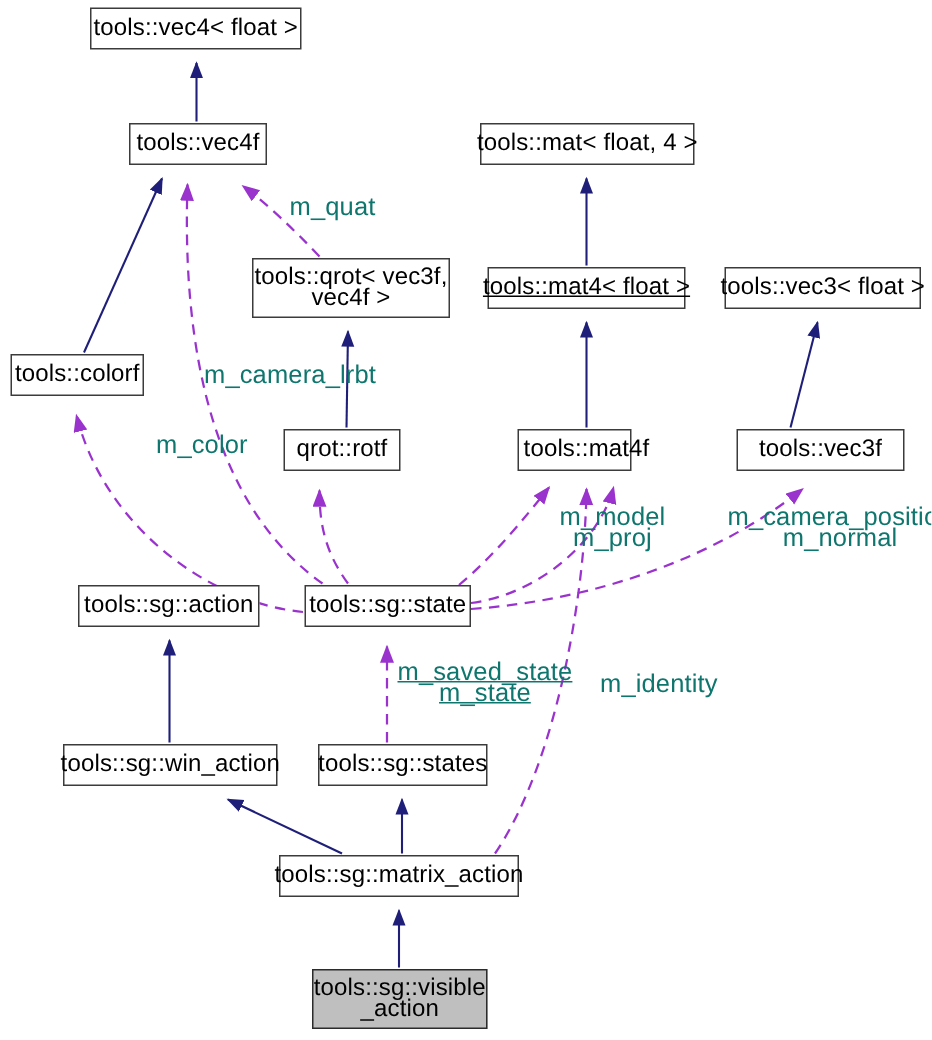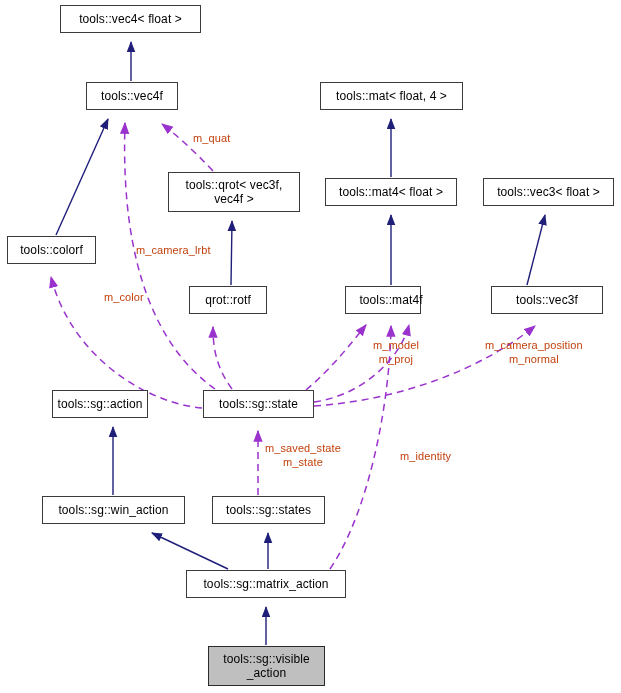--- a/index.html
+++ b/index.html
@@ -23,39 +23,39 @@
     top: 0;
     width: 621px;
     height: 693px;
   }
   .node {
     position: absolute;
     box-sizing: border-box;
     border: 1px solid #3b3b3b;
     background: #ffffff;
     color: #000000;
-    font-size: 12px;
+    font-size: 16px;
     line-height: 14px;
     display: flex;
     align-items: center;
     justify-content: center;
     text-align: center;
     white-space: pre;
     z-index: 5;
     letter-spacing: 0.1px;
   }
   .node.highlight {
     background: #bfbfbf;
     border-color: #2b2b2b;
   }
   .edge-label {
     position: absolute;
-    font-size: 11px;
+    font-size: 17px;
     line-height: 14px;
-    color: #c2410c;
+    color: #0f766e;
     white-space: pre;
     text-align: center;
     z-index: 4;
     letter-spacing: 0.1px;
   }
 </style>
 </head>
 <body>
 
 <div id="diagram">
@@ -117,33 +117,33 @@
 
   <div class="node" style="left:60px;  top:5px;   width:141px; height:28px;">tools::vec4&lt; float &gt;</div>
 
   <div class="node" style="left:86px;  top:82px;  width:92px;  height:28px;">tools::vec4f</div>
 
   <div class="node" style="left:320px; top:82px;  width:143px; height:28px;">tools::mat&lt; float, 4 &gt;</div>
 
   <div class="node" style="left:168px; top:172px; width:132px; height:40px;">tools::qrot&lt; vec3f,
 vec4f &gt;</div>
 
-  <div class="node" style="left:325px; top:178px; width:132px; height:28px;">tools::mat4&lt; float &gt;</div>
+  <div class="node" style="left:325px; top:178px; width:132px; height:28px;text-decoration:underline;">tools::mat4&lt; float &gt;</div>
 
   <div class="node" style="left:483px; top:178px; width:131px; height:28px;">tools::vec3&lt; float &gt;</div>
 
   <div class="node" style="left:7px;   top:236px; width:89px;  height:28px;">tools::colorf</div>
 
   <div class="node" style="left:189px; top:286px; width:78px;  height:28px;">qrot::rotf</div>
 
   <div class="node" style="left:345px; top:286px; width:76px;  height:28px;padding-left:16px;">tools::mat4f</div>
 
   <div class="node" style="left:491px; top:286px; width:112px;  height:28px;">tools::vec3f</div>
 
-  <div class="node" style="left:52px;  top:390px; width:96px; height:28px;">tools::sg::action</div>
+  <div class="node" style="left:52px;  top:390px; width:121px; height:28px;">tools::sg::action</div>
 
   <div class="node" style="left:203px; top:390px; width:111px; height:28px;text-align:center;">tools::sg::state</div>
 
   <div class="node" style="left:42px;  top:496px; width:143px; height:28px;">tools::sg::win_action</div>
 
   <div class="node" style="left:212px; top:496px; width:113px; height:28px;">tools::sg::states</div>
 
   <div class="node" style="left:186px; top:570px; width:160px; height:28px;">tools::sg::matrix_action</div>
 
   <div class="node highlight" style="left:208px; top:646px; width:117px; height:40px;">tools::sg::visible
@@ -155,18 +155,18 @@
 
   <div class="edge-label" style="left:76px;  top:290px;padding-left:28px;">m_color</div>
 
 
   <div class="edge-label" style="left:373px; top:338px;">m_model
 m_proj</div>
 
   <div class="edge-label" style="left:485px; top:338px;">m_camera_position
 m_normal</div>
 
-  <div class="edge-label" style="left:265px; top:441px;">m_saved_state
+  <div class="edge-label" style="left:265px; top:441px;text-decoration:underline;">m_saved_state
 m_state</div>
 
   <div class="edge-label" style="left:400px; top:449px;">m_identity</div>
 
 </div>
 
 </body></html>

